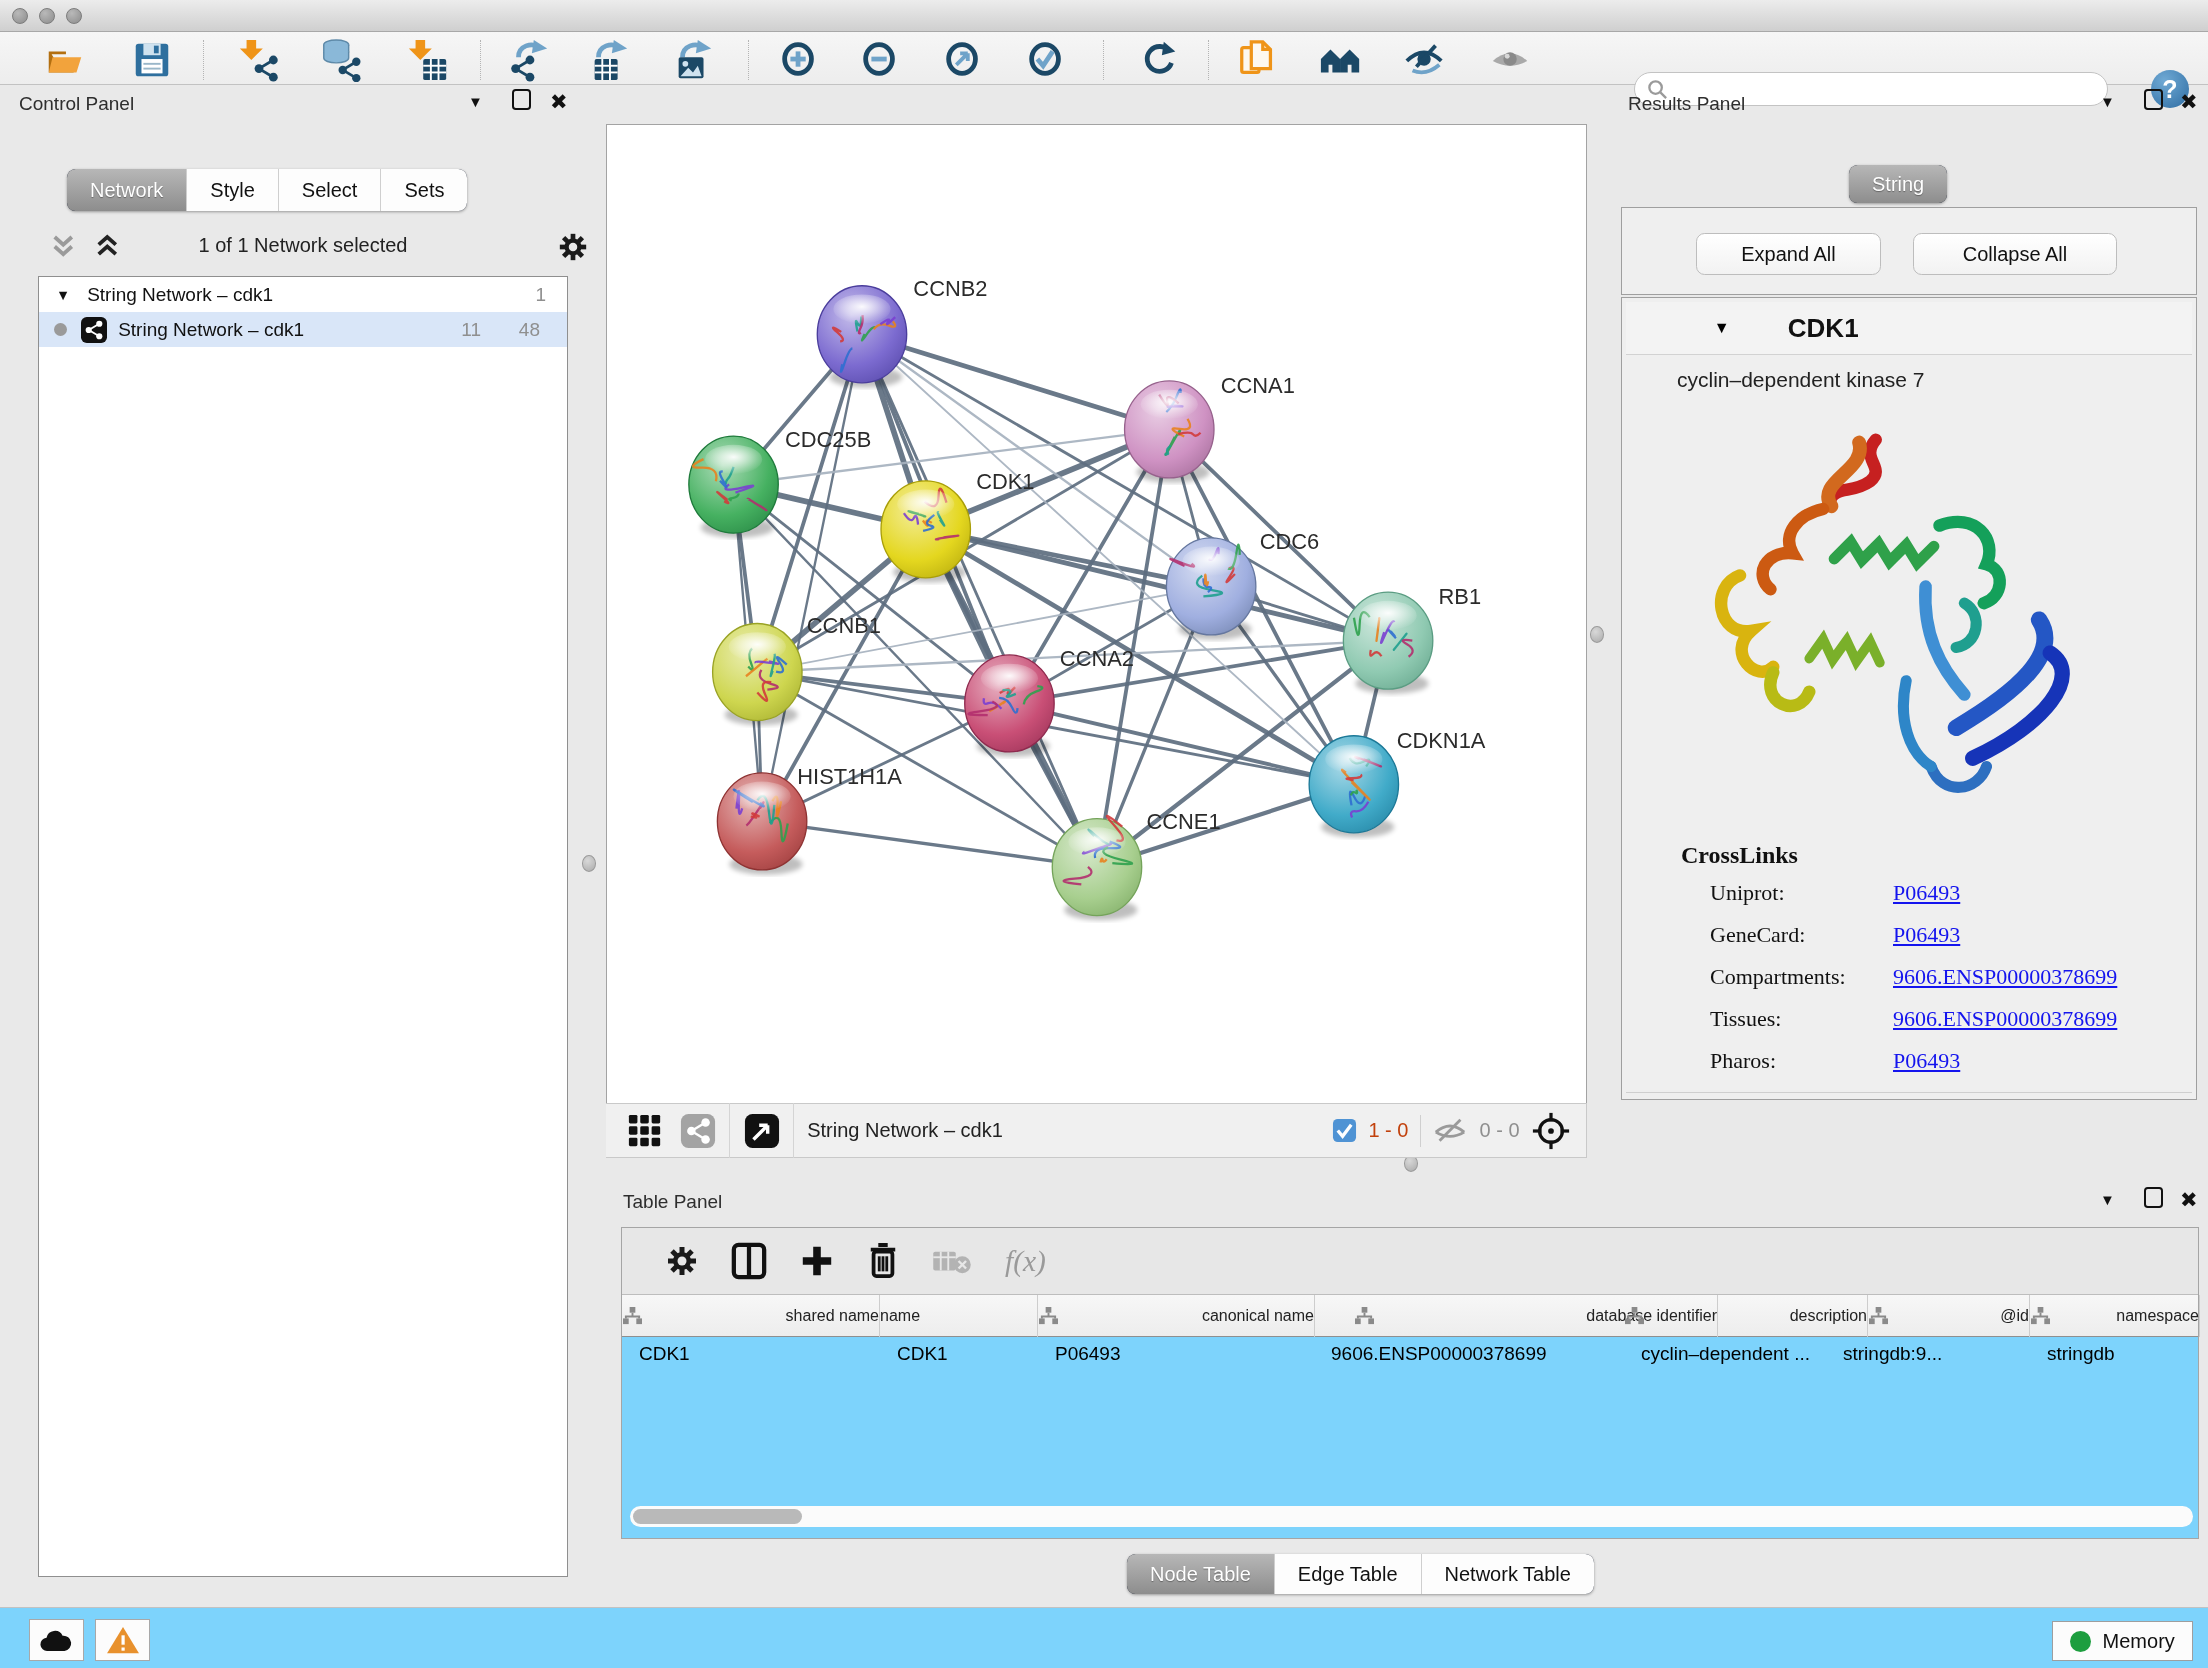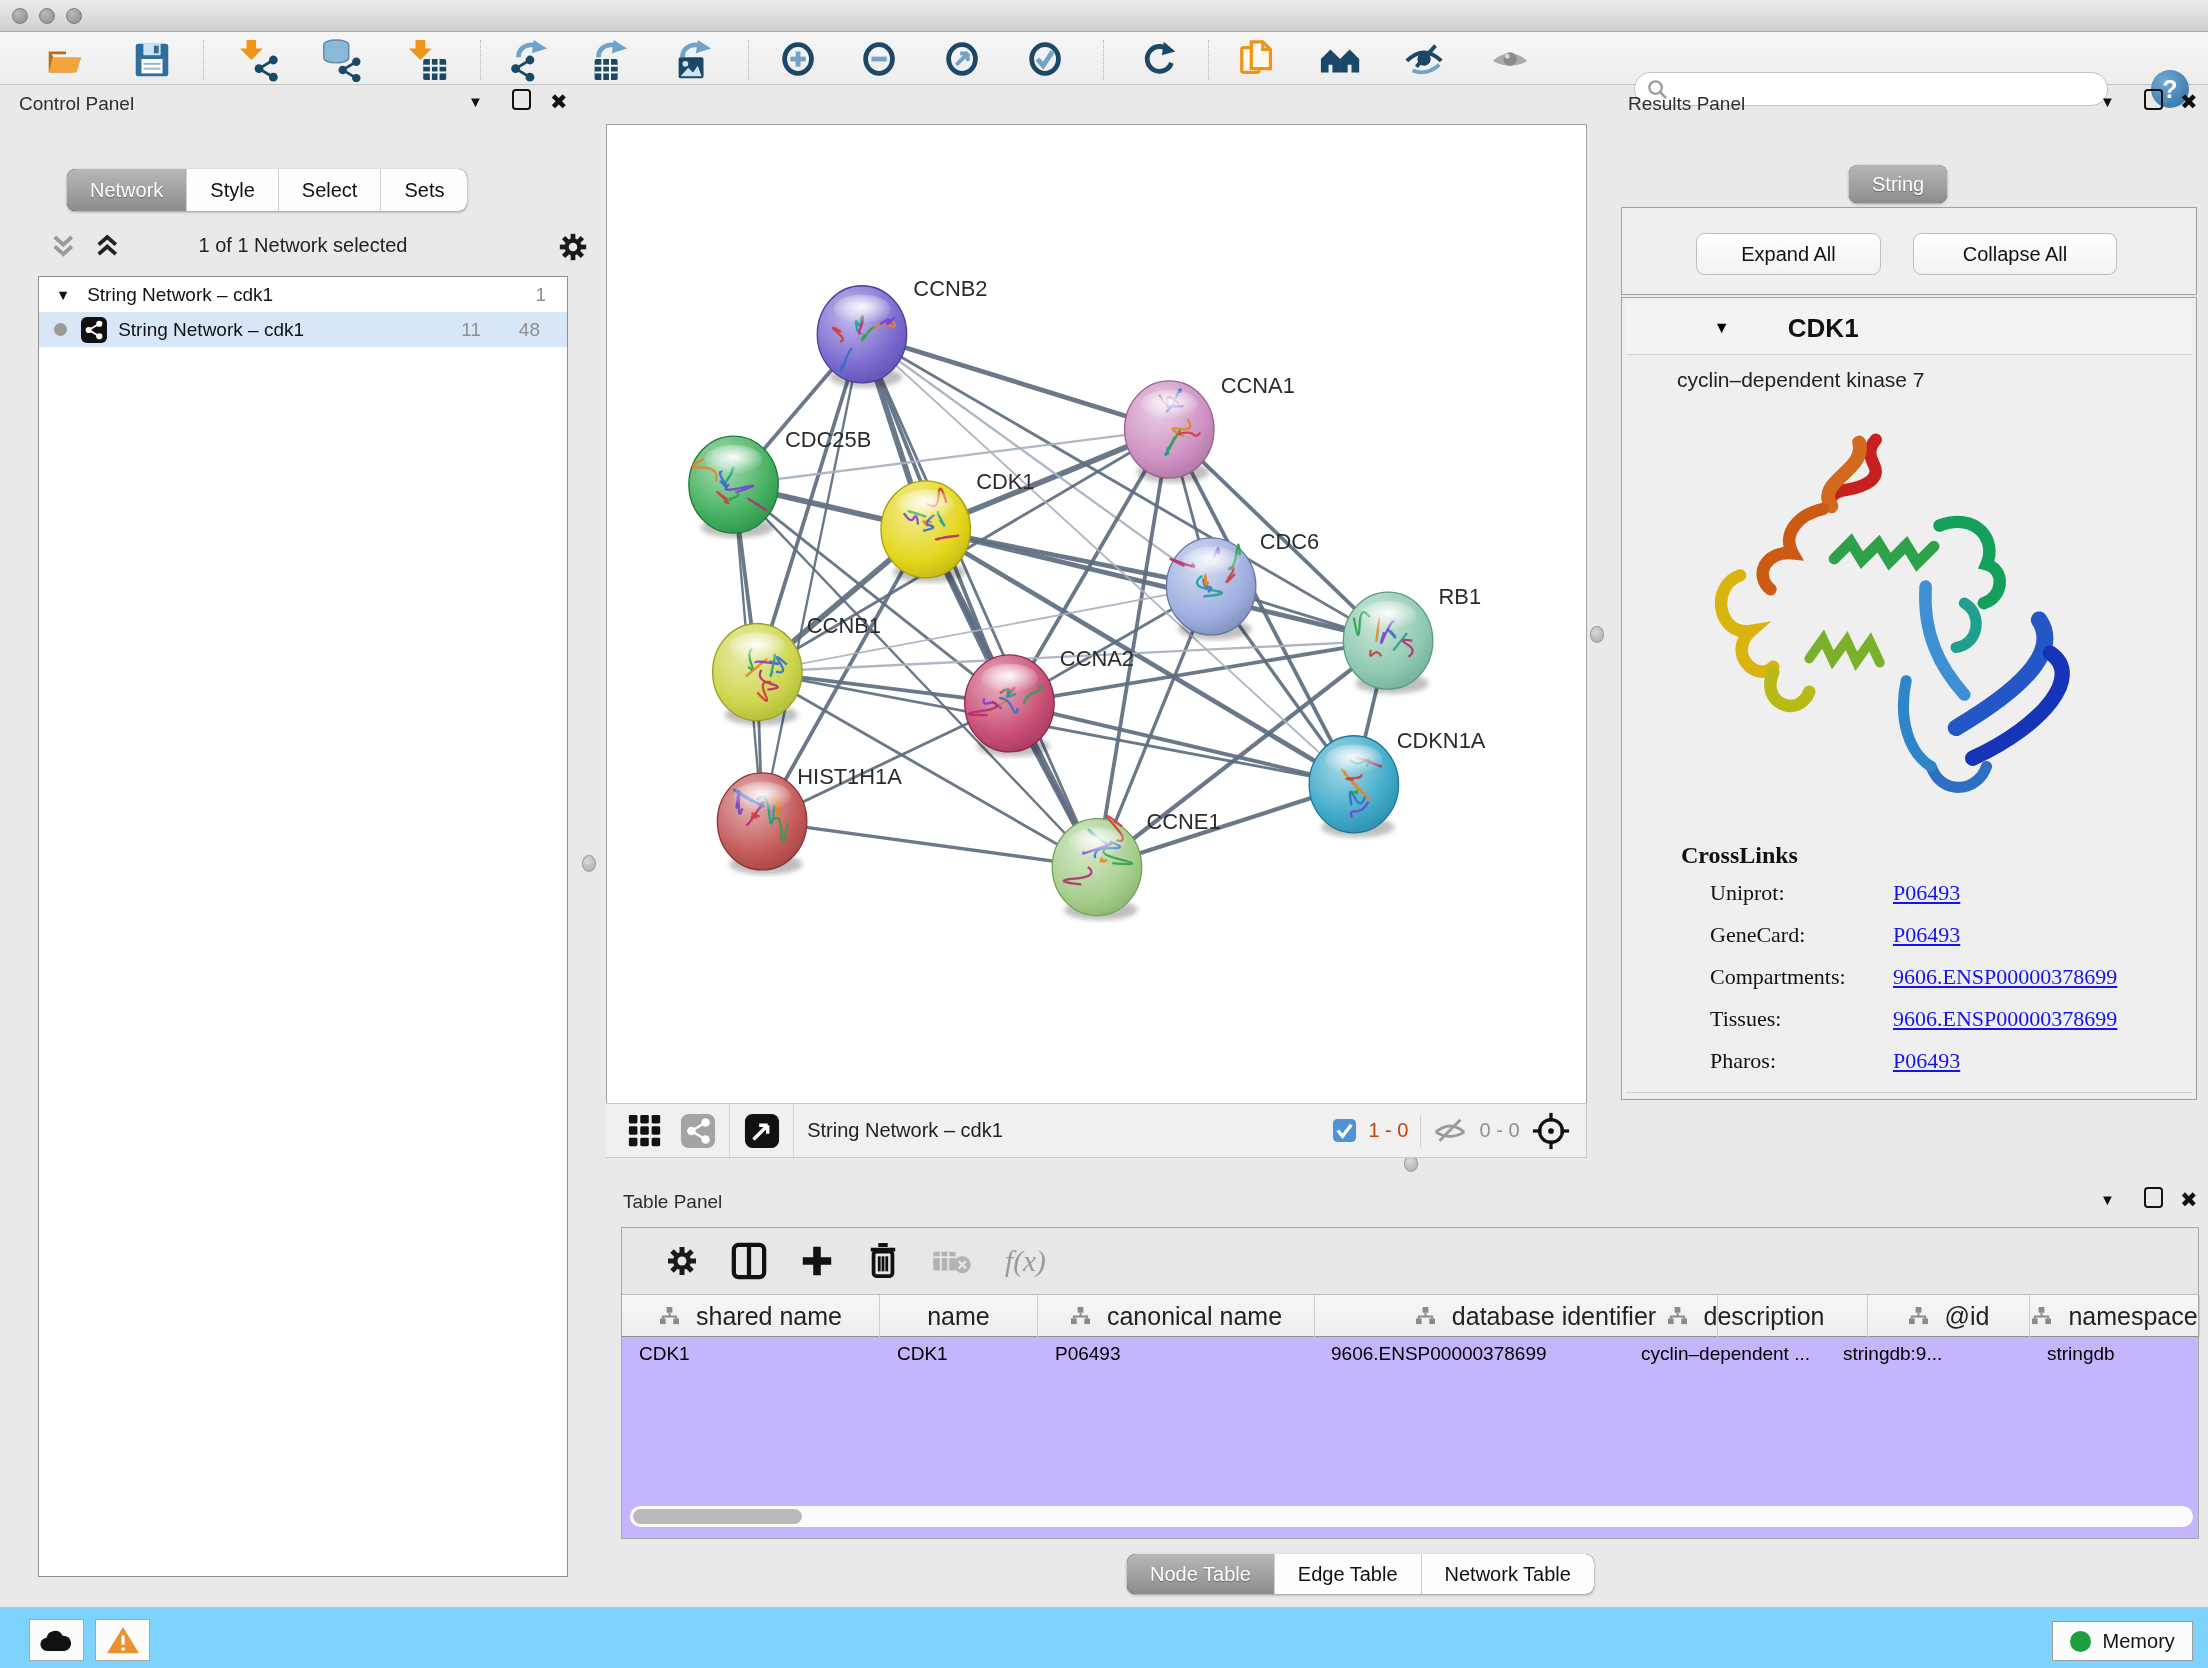--- a/index.html
+++ b/index.html
@@ -41,24 +41,24 @@
   .nt-sep { width:1px; height:55px; background:#d4d4d4; margin:0 13.3px; }
 
   
   #results-body1 { left:1621px; top:207px; width:576px; height:88px; }
   #results-body2 { left:1621px; top:297px; width:576px; height:803px; }
   .res-btn { background:linear-gradient(#ffffff,#f2f2f2); border:1px solid #bdbdbd; border-radius:8.6px; font-size:20px; color:#111; display:flex; align-items:center; justify-content:center; }
   .serif { font-family:"Liberation Serif","DejaVu Serif",serif; }
   .xlink { color:#1414ee; text-decoration:underline; }
 
   
-  #table-box { left:621px; top:1227px; width:1578px; height:312px; background:#c4b5fd; border:1px solid #a5a5a5; }
+  #table-box { left:621px; top:1227px; width:1578px; height:312px; background:#7dd3fc; border:1px solid #a5a5a5; }
   #table-toolbar { left:0; top:0; width:100%; height:67px; background:#e7e7e7; border-bottom:1px solid #bdbdbd; display:flex; align-items:center; gap:32px; padding-left:43px; }
   #thead-row { left:0; top:67px; width:100%; height:42px; background:linear-gradient(#f7f7f7,#ededed); border-bottom:1.9px solid #8f8f8f; }
-  .th-cell { position:absolute; top:0; height:42px; display:flex; align-items:center; justify-content:center; gap:16px; font-size:25px; color:#222; border-right:1px solid #cdcdcd; overflow:hidden; }
+  .th-cell { position:absolute; top:0; height:42px; display:flex; align-items:center; justify-content:space-between; gap:16px; font-size:16px; color:#222; border-right:1px solid #cdcdcd; overflow:hidden; }
   .td-cell { position:absolute; top:108px; height:36px; display:flex; align-items:center; padding-left:17px; font-size:19px; color:#000; overflow:hidden; white-space:nowrap; }
   #hscroll { left:7.6px; top:278px; width:1563px; height:21px; background:#fbfbfb; border-radius:10.5px; }
   #hthumb { left:11.4px; top:281px; width:169px; height:15px; background:#b9b9b9; border-radius:7.6px; }
 
   
   #statusbar { left:0; top:1607px; width:2208px; height:61px; background:#7dd3fc; border-top:1px solid #c2c2c2; }
   .sb-btn { position:absolute; top:11.4px; width:55px; height:42px; background:#fcfcfc; border:1px solid #a8a8a8; display:flex; align-items:center; justify-content:center; }
   #memory-btn { left:2052px; top:13.3px; width:141px; height:40px; background:#fcfcfc; border:1px solid #9e9e9e; display:flex; align-items:center; justify-content:center; gap:11.4px; font-size:20px; color:#111; position:absolute; }
 
   .splitter-dot { width:14.3px; height:17px; border-radius:50%; background:radial-gradient(circle at 38% 32%, #d8d8d8, #ababab); border:1px solid #9a9a9a; }

